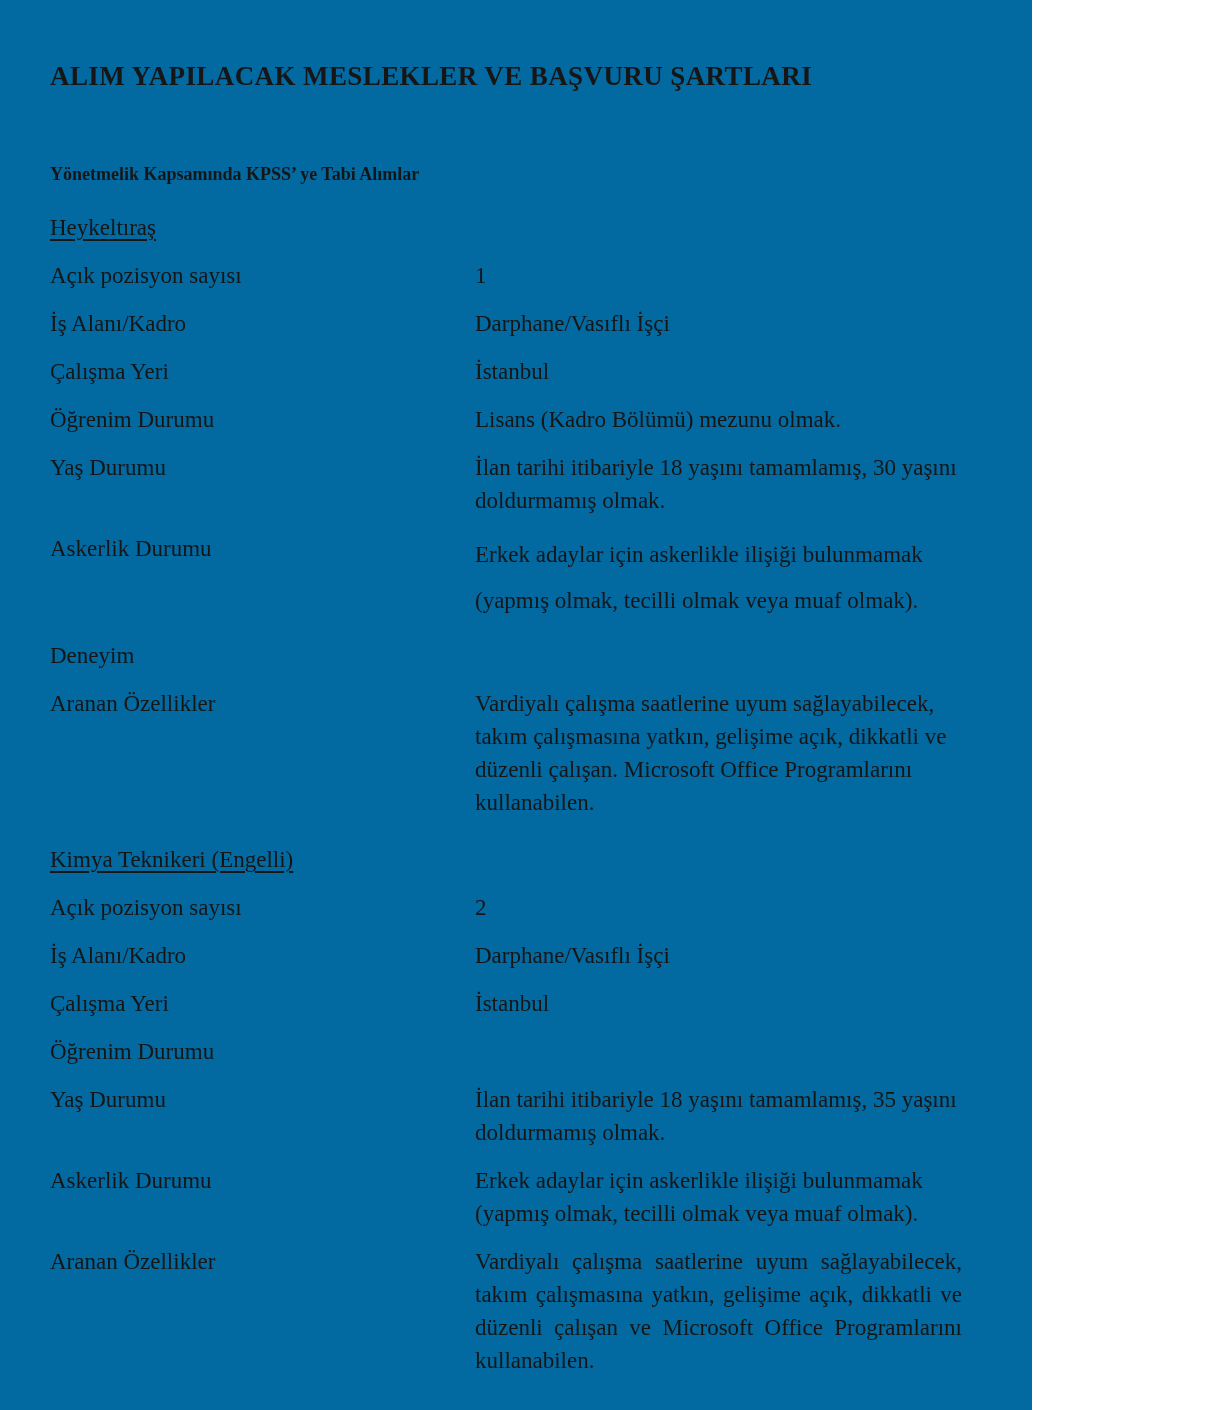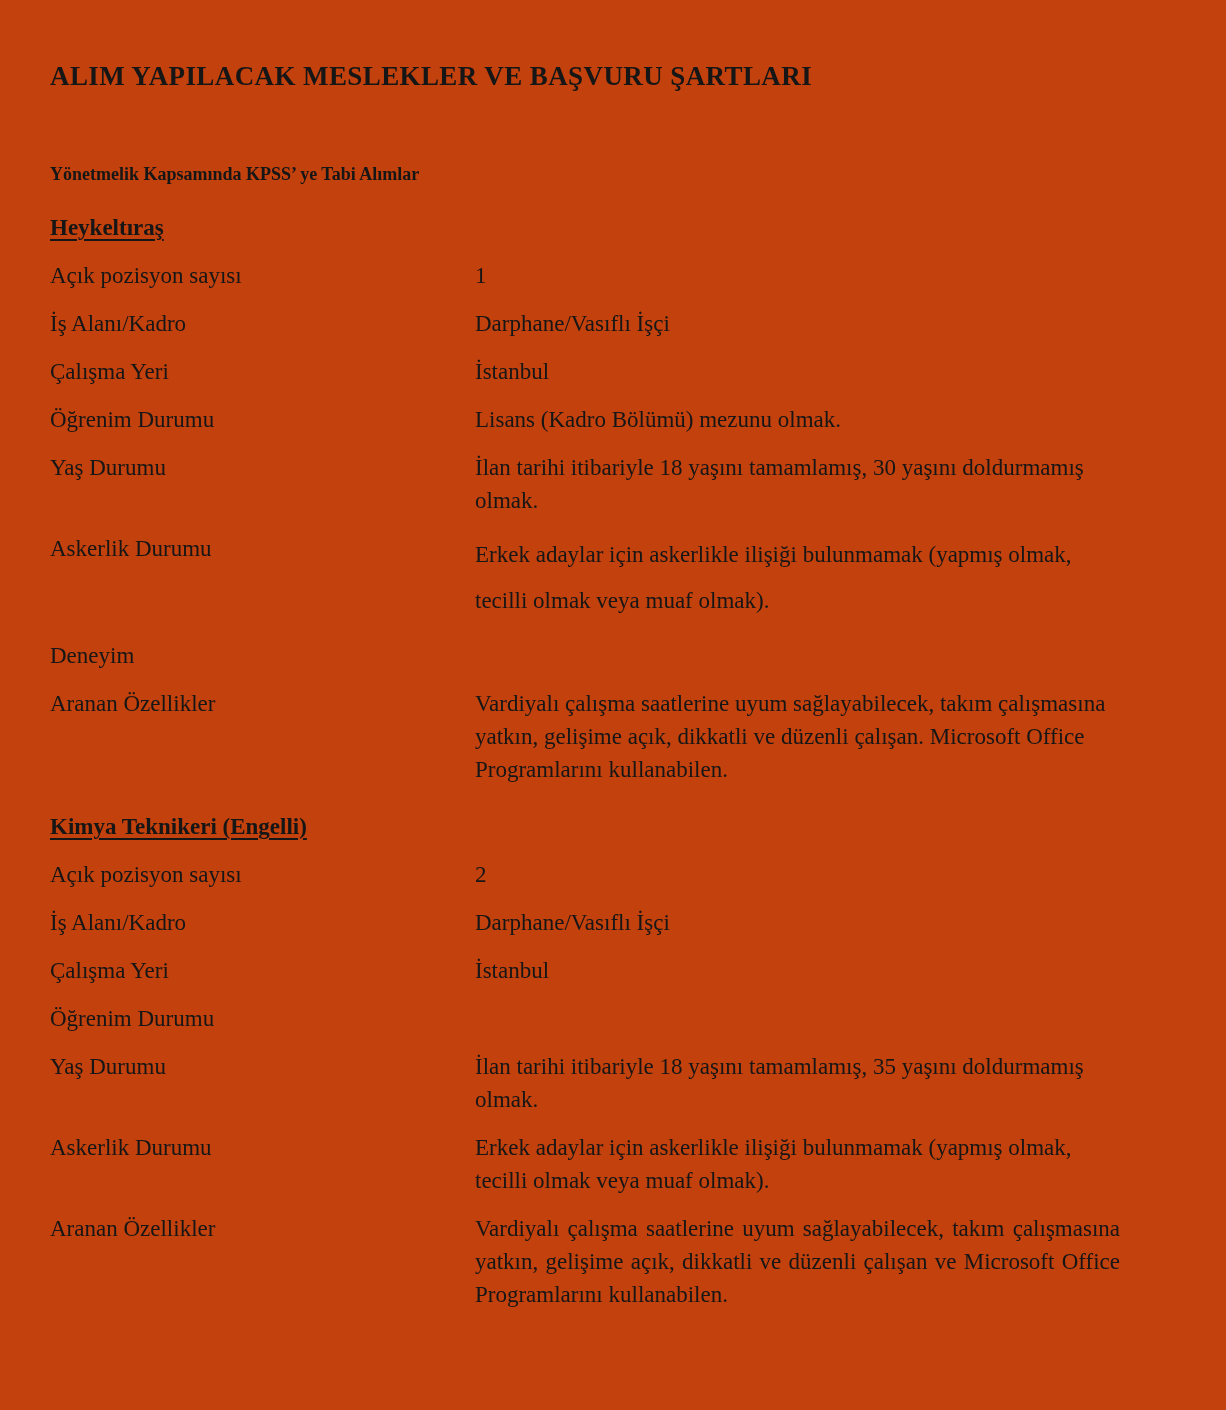--- a/index.html
+++ b/index.html
@@ -8,43 +8,43 @@
     background: #ffffff;
   }
   body {
     width: 1226px;
     min-height: 1410px;
     font-family: "Liberation Serif", "DejaVu Serif", serif;
     color: #161616;
   }
   .page {
     box-sizing: border-box;
-    width: 1226px;
+    width: 1032px;
     min-height: 1410px;
     padding: 42px 70px 30px 50px;
-    background: #c2410c;
+    background: #0369a1;
   }
   .doc-title {
     font-size: 27px;
     font-weight: bold;
     letter-spacing: 0.4px;
     margin: 16px 0 0 0;
     line-height: 36px;
   }
   .doc-subtitle {
     font-size: 18px;
     font-weight: bold;
     margin: 64px 0 0 0;
     line-height: 33px;
   }
   .job-section { margin-top: 20px; }
   .job-section.second { margin-top: 24px; }
   .section-heading {
     font-size: 23px;
-    font-weight: bold;
+    font-weight: normal;
     text-decoration: underline;
     text-underline-offset: 4px;
     text-decoration-thickness: 2px;
     margin: 0 0 6px 0;
     line-height: 33px;
   }
   .row {
     display: flex;
     margin-top: 15px;
     font-size: 23px;

